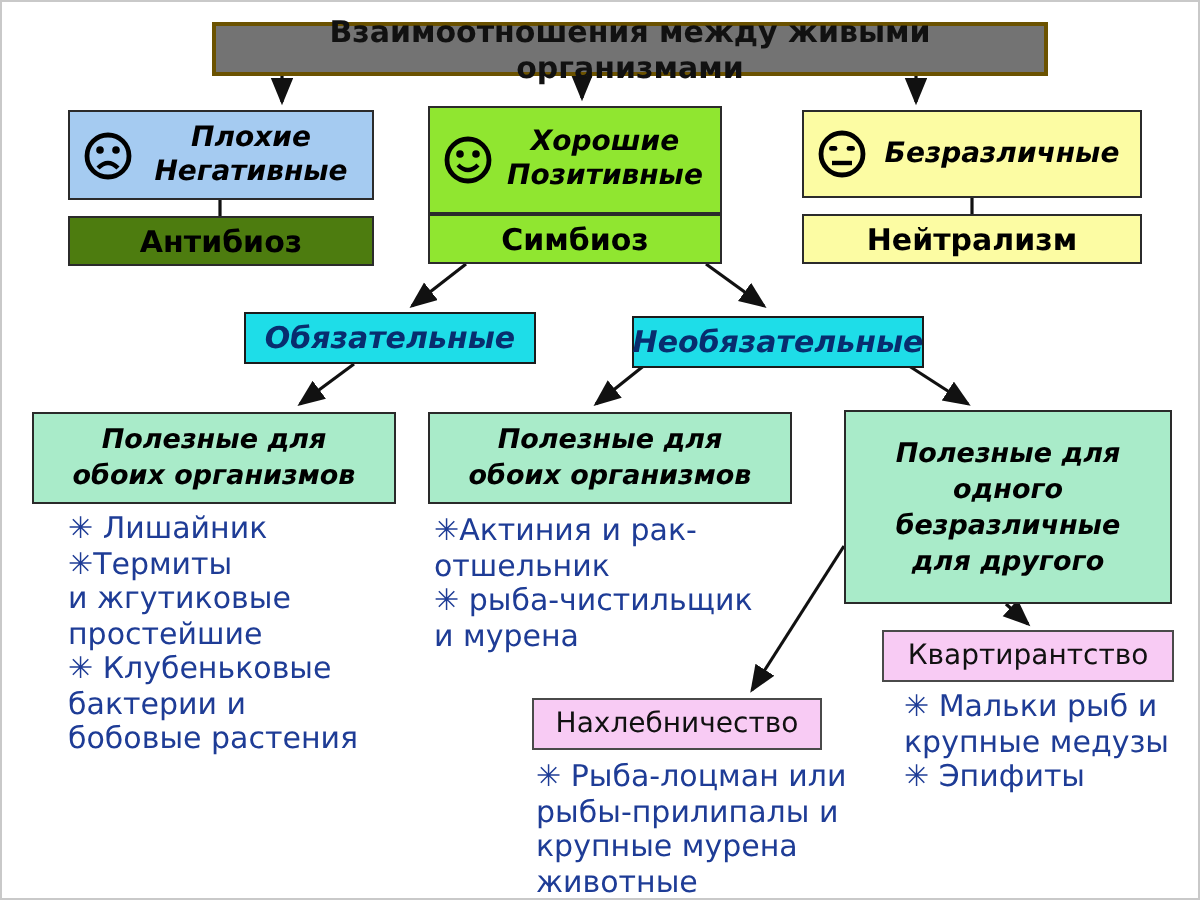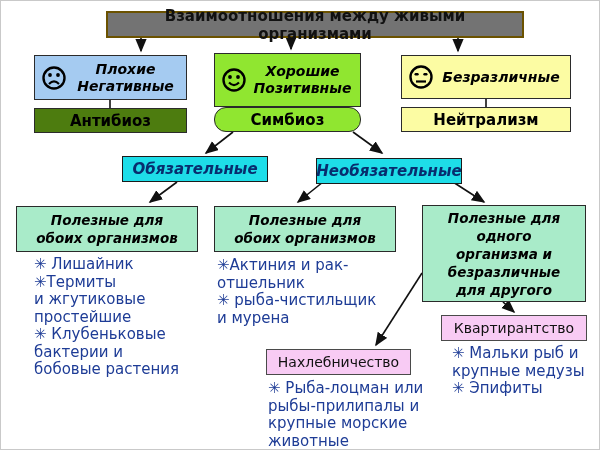--- a/index.html
+++ b/index.html
@@ -10,21 +10,21 @@
   
   .mood-box{border:1.5px solid #2b2b2b;font-weight:bold;font-style:italic;font-size:14px;color:#000;display:flex;align-items:center;padding:16px 4px;}
   .mood-neg{left:33px;top:54px;width:153px;height:45px;background:#a5cbf1;}
   .mood-pos{left:213px;top:52px;width:147px;height:54px;background:#90e630;}
   .mood-neu{left:400px;top:54px;width:170px;height:44px;background:#fcfca3;}
   .mood-box .face{flex:0 0 30px;display:flex;align-items:center;justify-content:center;}
   .mood-box .lines{flex:1;text-align:center;line-height:17px;}
   
   .term-box{height:25px;border:1.5px solid #2b2b2b;font-weight:bold;font-size:15px;color:#000;}
   .term-anti{left:33px;top:107px;width:153px;background:#4d7c0f;}
-  .term-simb{left:213px;top:106px;width:147px;background:#90e630;border-radius:12px;}
+  .term-simb{left:213px;top:106px;width:147px;background:#90e630;}
   .term-neut{left:400px;top:106px;width:170px;background:#fcfca3;}
   
   .type-box{height:26px;background:#1edde8;border:1.5px solid #1b1b1b;font-weight:bold;font-style:italic;font-size:15px;color:#082d6e;}
   .type-obl{left:121px;top:155px;width:146px;}
   .type-fac{left:315px;top:157px;width:146px;}
   
   .mint-box{background:#a9ebc9;border:1.5px solid #2a2a2a;font-weight:bold;font-style:italic;font-size:13.5px;color:#000;line-height:18px;flex-direction:column;}
   .mint-left{left:15px;top:205px;width:182px;height:46px;}
   .mint-mid{left:213px;top:205px;width:182px;height:46px;}
   .mint-right{left:421px;top:204px;width:164px;height:97px;}
@@ -125,21 +125,20 @@
       <div>Полезные для</div>
       <div>обоих организмов</div>
     </div>
   <div class="box mint-box mint-mid">
       <div>Полезные для</div>
       <div>обоих организмов</div>
     </div>
   <div class="box mint-box mint-right">
       <div>Полезные для</div>
       <div>одного</div>
-      <div>организма и</div>
       <div>безразличные</div>
       <div>для другого</div>
     </div>
 
   <div class="box pink-box pink-comm">Нахлебничество</div>
   <div class="box pink-box pink-ten">Квартирантство</div>
 
   <div class="ex-list ex-obl">
       <div>✳ Лишайник</div>
       <div>✳Термиты</div>
@@ -151,21 +150,21 @@
     </div>
   <div class="ex-list ex-mut">
       <div>✳Актиния и рак-</div>
       <div>отшельник</div>
       <div>✳ рыба-чистильщик</div>
       <div>и мурена</div>
     </div>
   <div class="ex-list ex-comm">
       <div>✳ Рыба-лоцман или</div>
       <div>рыбы-прилипалы и</div>
-      <div>крупные морские</div>
+      <div>крупные мурена</div>
       <div>животные</div>
     </div>
   <div class="ex-list ex-ten">
       <div>✳ Мальки рыб и</div>
       <div>крупные медузы</div>
       <div>✳ Эпифиты</div>
     </div>
 
 </div>
 

